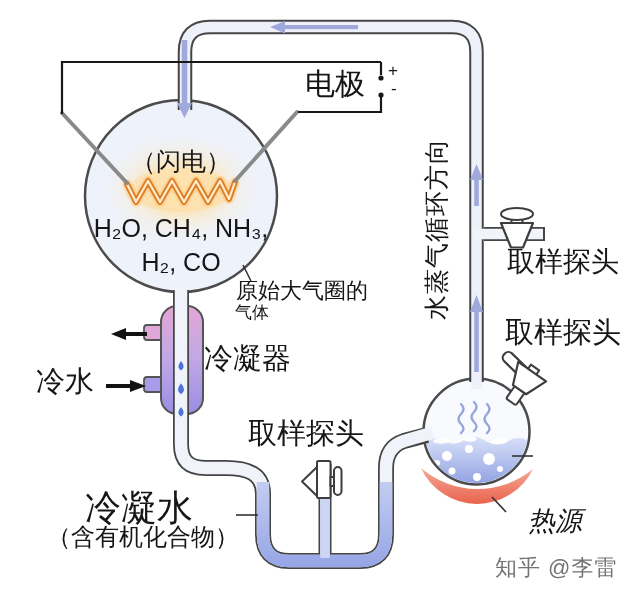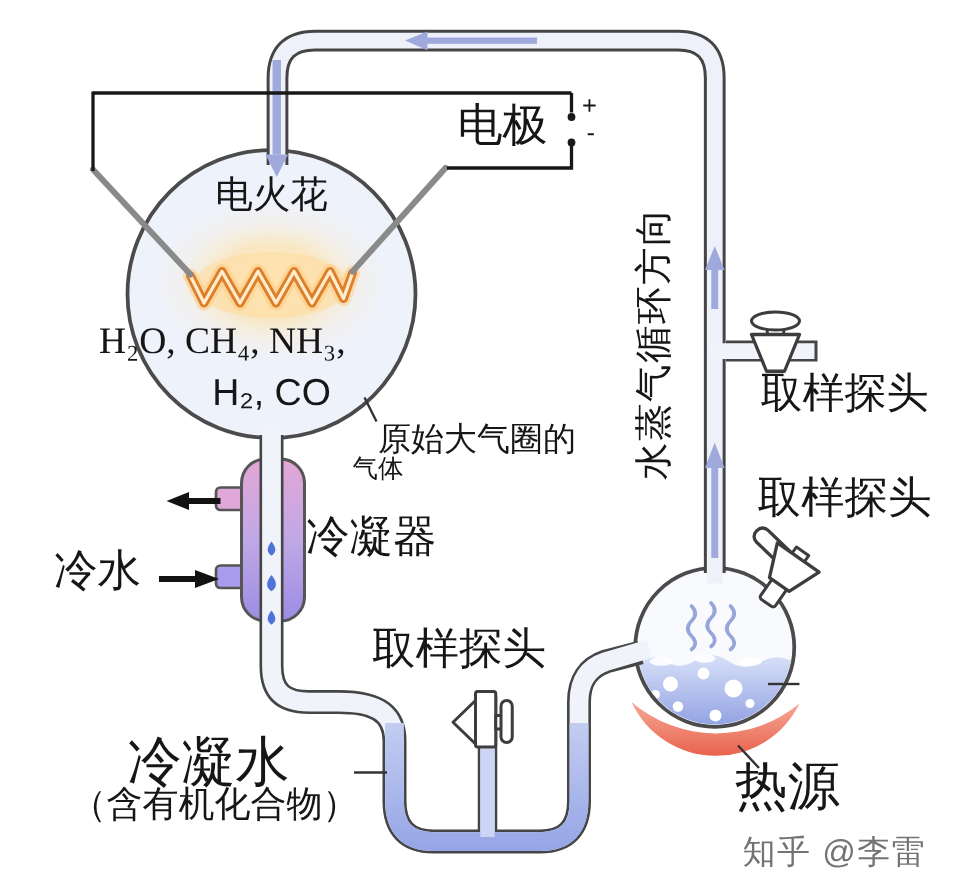--- a/index.html
+++ b/index.html
@@ -5,33 +5,33 @@
   html,body{margin:0;padding:0;background:#ffffff;}
   #canvas{position:relative;width:640px;height:596px;background:#ffffff;overflow:hidden;
           font-family:"Liberation Sans","DejaVu Sans",sans-serif;}
   #diagram-svg{position:absolute;left:0;top:0;}
   .lbl{position:absolute;color:#161616;white-space:nowrap;line-height:1.05;z-index:5;}
   .l-electrode{left:305px;top:68px;font-size:30px;}
   .l-plus{left:388px;top:62px;font-size:17px;}
   .l-minus{left:391px;top:80px;font-size:17px;}
   .l-spark1{left:96px;top:117px;width:170px;text-align:center;font-size:25px;}
   .l-spark2{left:96px;top:148px;width:170px;text-align:center;font-size:25px;}
-  .l-gas1{left:66px;top:215px;width:230px;text-align:left;font-size:25px;font-family:Liberation Serif, serif;}
+  .l-gas1{left:66px;top:215px;width:230px;text-align:center;font-size:25px;}
   .l-gas2{left:66px;top:249px;width:230px;text-align:center;font-size:25px;}
-  .l-atm1{left:252px;top:281px;font-size:22px;}
+  .l-atm1{left:236px;top:281px;font-size:22px;font-family:Liberation Mono, monospace;}
   .l-atm2{left:235px;top:304px;font-size:17px;}
   .l-condenser{left:204px;top:343px;font-size:29px;}
   .l-coldwater{left:36px;top:366px;font-size:29px;}
   .l-vapor{left:342px;top:214px;width:192px;height:30px;text-align:center;font-size:25px;
            transform:rotate(-90deg);transform-origin:center center;letter-spacing:1px;}
   .l-vacuum{left:507px;top:247px;font-size:28px;}
   .l-probe-top{left:505px;top:317px;font-size:29px;}
   .l-probe-bottom{left:248px;top:418px;font-size:29px;}
   .l-seawater{left:539px;top:442px;font-size:29px;}
-  .l-heat{left:490px;top:507px;font-size:35px;}
+  .l-heat{left:528px;top:507px;font-size:27px;font-style:italic;}
   .l-cw1{left:85px;top:489px;font-size:36px;}
   .l-cw2{left:47px;top:524px;font-size:24px;}
   .l-watermark{left:495px;top:556px;font-size:22px;color:#737373;letter-spacing:1px;}
 </style>
 </head>
 <body>
 
 <div id="canvas">
 
 <svg id="diagram-svg" width="640" height="596" viewBox="0 0 640 596">
@@ -205,21 +205,21 @@
     <path d="M243,265 L251,281"></path>
     <path d="M236,515 L258,515"></path>
     <path d="M512,456 L533,456"></path>
     <path d="M492,497 L506,512"></path>
   </g>
 </svg>
 
 <div class="lbl l-electrode">电极</div>
 <div class="lbl l-plus">+</div>
 <div class="lbl l-minus">-</div>
-<div class="lbl l-spark1">电火花</div>
+<div class="lbl l-spark2">（闪电）</div>
 <div class="lbl l-gas1">H₂O, CH₄, NH₃,</div>
 <div class="lbl l-gas2">H₂, CO</div>
 <div class="lbl l-atm1">原始大气圈的</div>
 <div class="lbl l-atm2">气体</div>
 <div class="lbl l-condenser">冷凝器</div>
 <div class="lbl l-coldwater">冷水</div>
 <div class="lbl l-vapor">水蒸气循环方向</div>
 <div class="lbl l-vacuum">取样探头</div>
 <div class="lbl l-probe-top">取样探头</div>
 <div class="lbl l-probe-bottom">取样探头</div>

